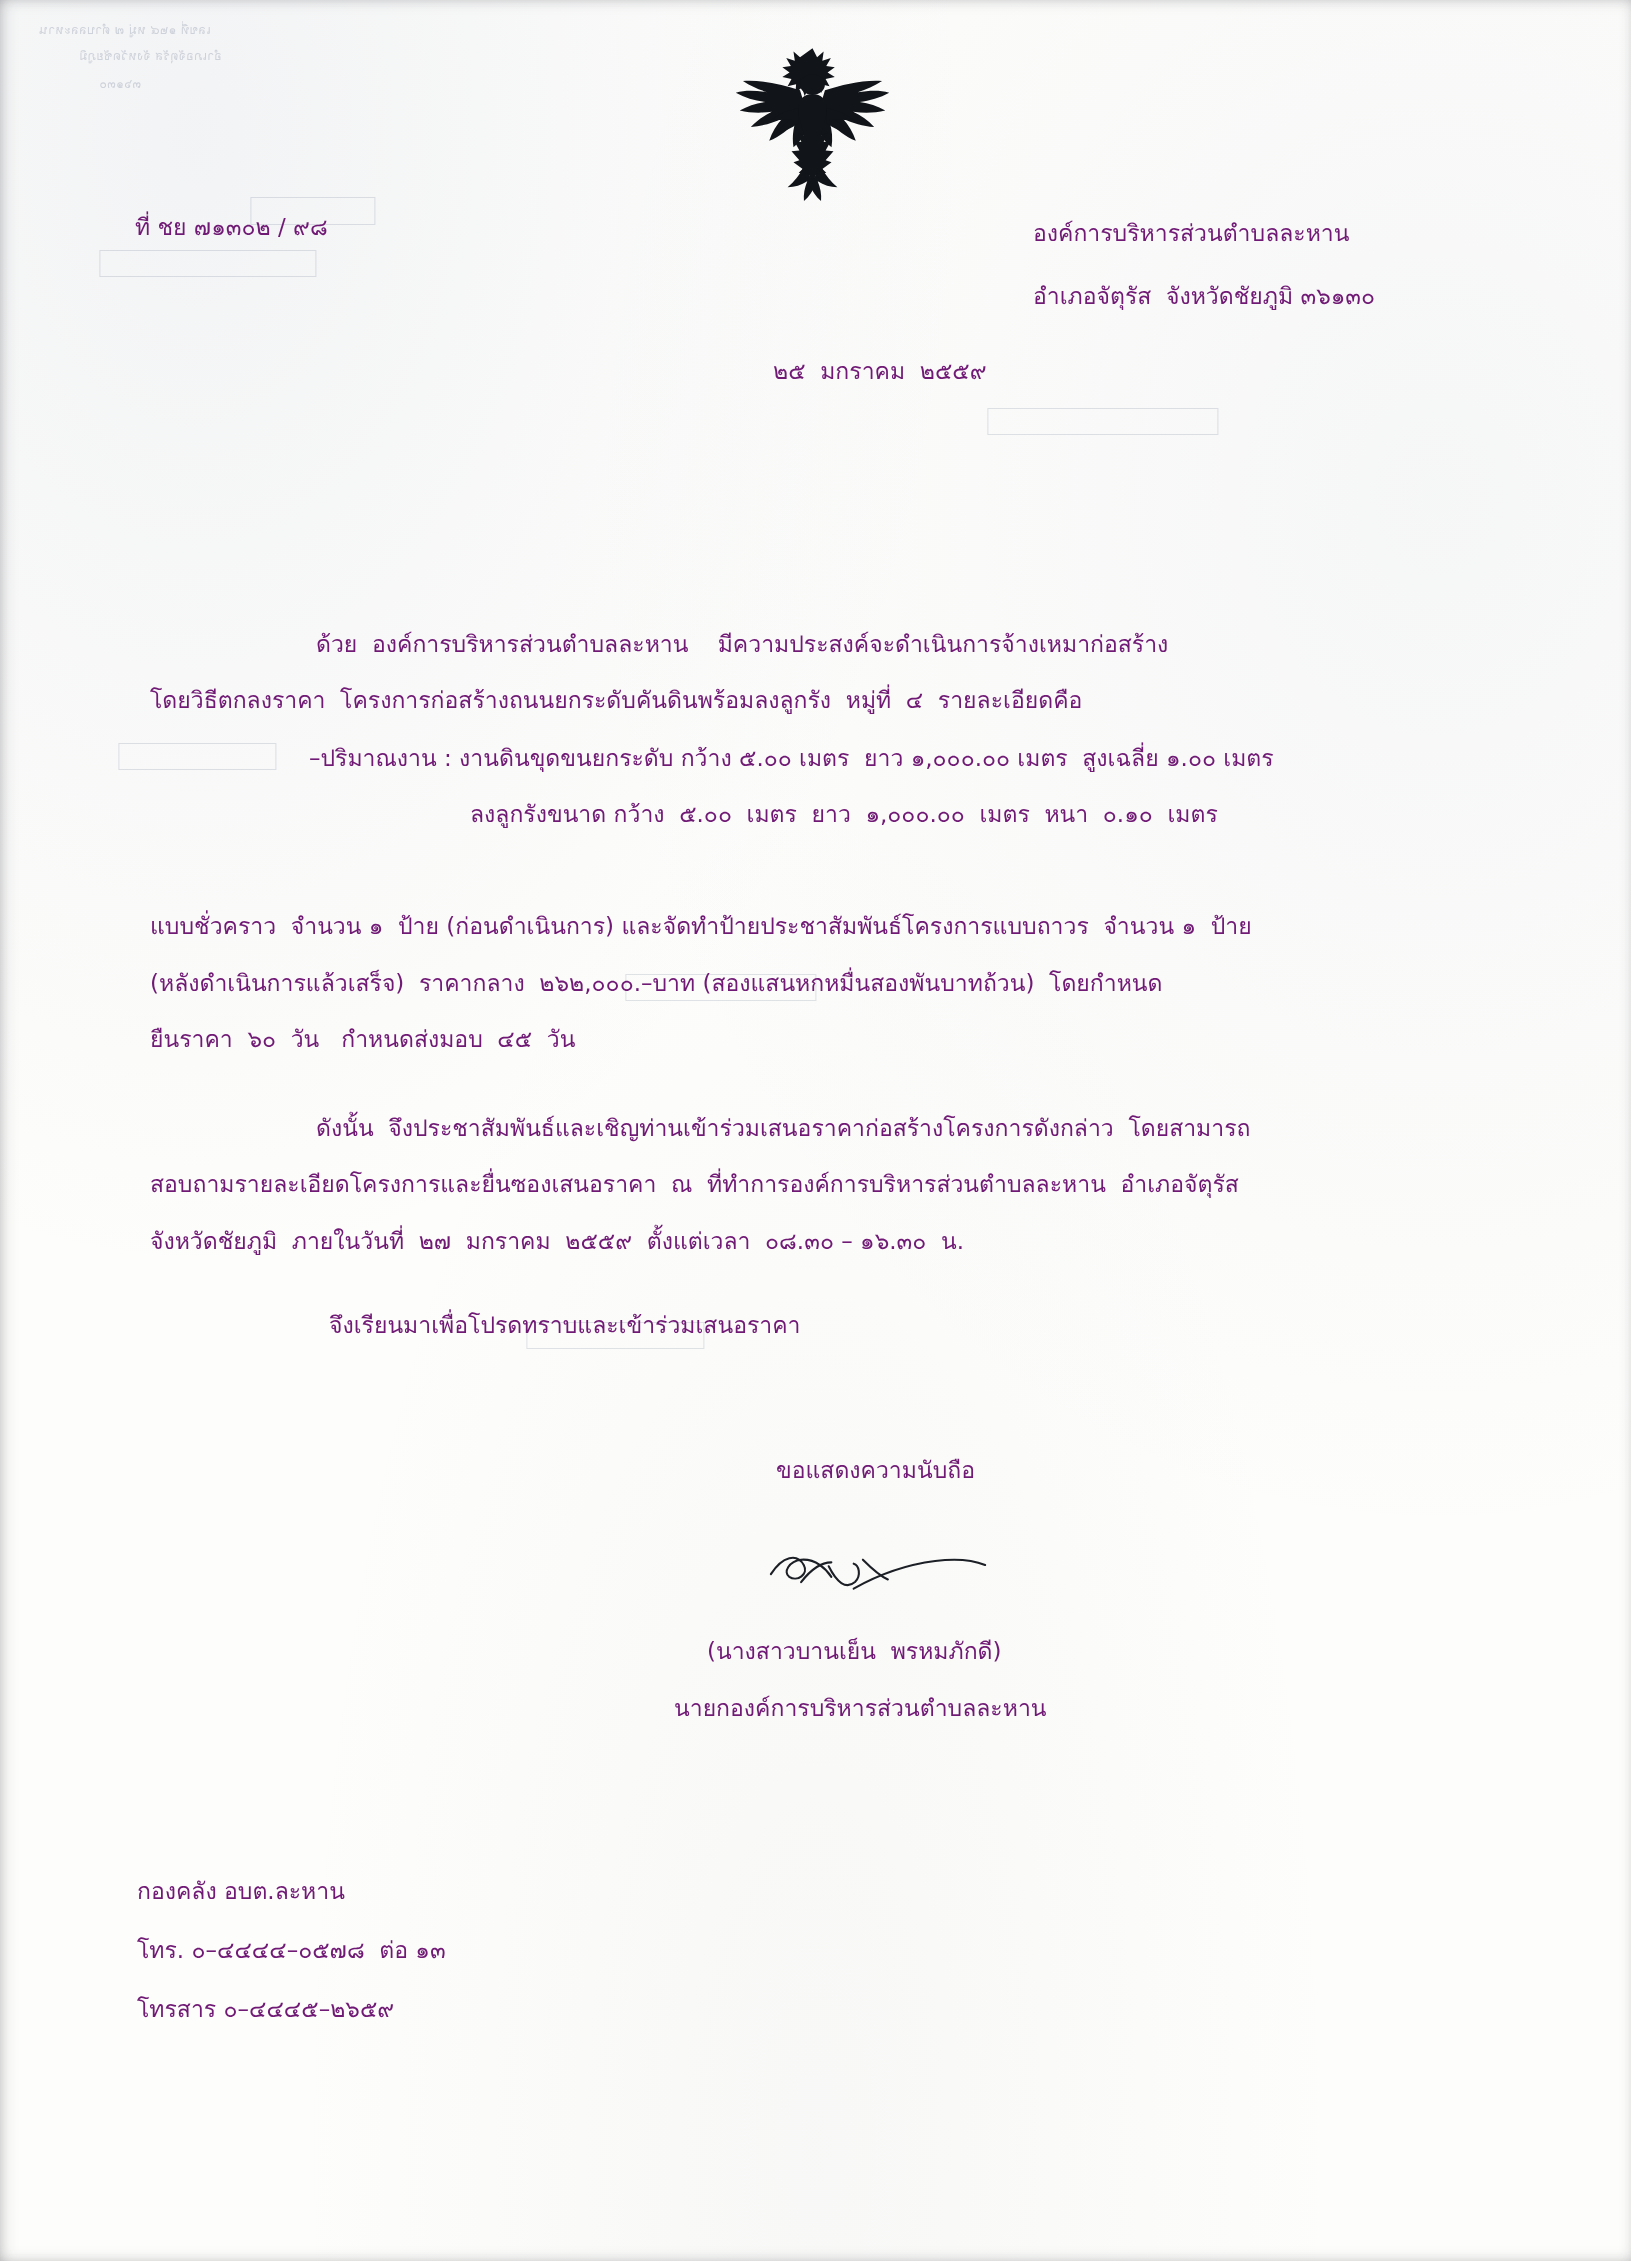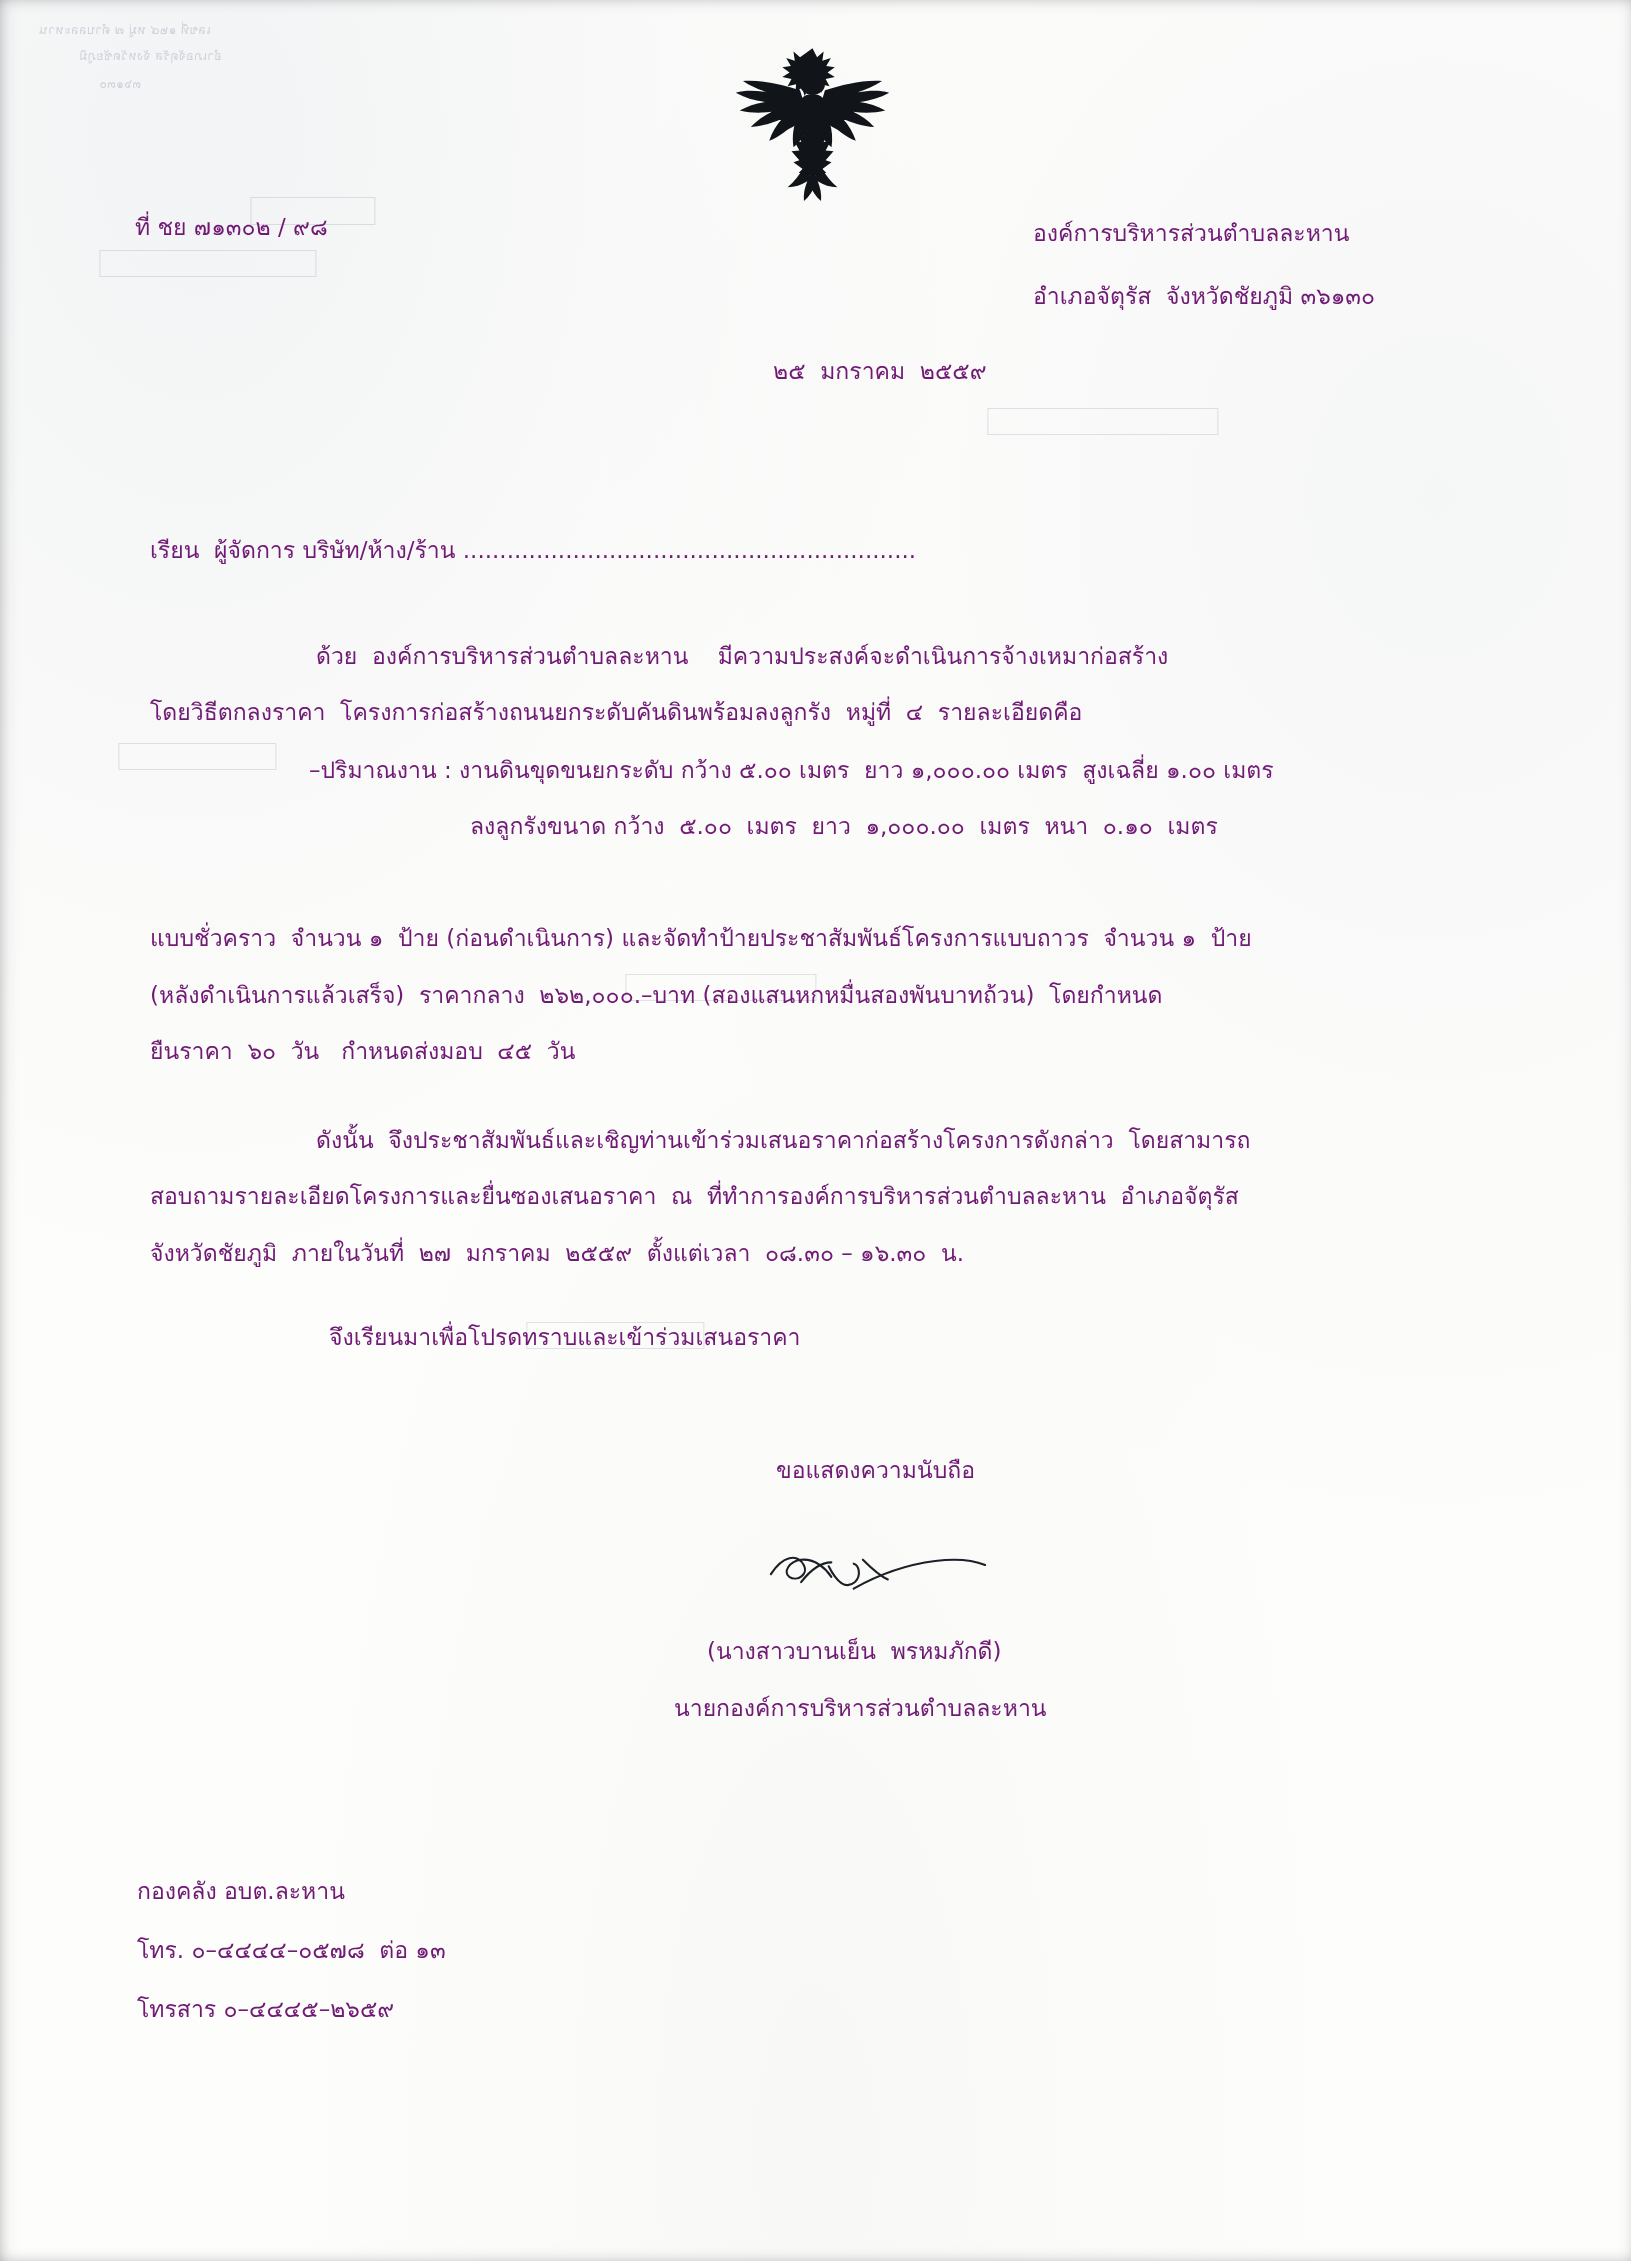--- a/index.html
+++ b/index.html
@@ -69,21 +69,21 @@
     font-family: "DejaVu Sans", sans-serif;
   }
   .doc-no      { left: 135px;  top: 211px;  font-size: 23px; }
   .org-line1   { left: 1033px; top: 217px;  font-size: 23px; }
   .org-line2   { left: 1033px; top: 280px;  font-size: 23px; }
   .date-line   { left: 773px; top: 355px;  font-size: 23px; }
 
   .subject     { left: 150px;  top: 449px;  font-size: 23px; }
   .attention   { left: 150px;  top: 534px;  font-size: 23px; }
 
-  .body-line   { left: 150px;  font-size: 23px; margin-top: 12px; }
+  .body-line   { left: 150px;  font-size: 23px; }
   .bl1  { top: 628px;  left: 316px; }
   .bl2  { top: 684px; }
   .bl3  { top: 742px; left: 309px; }
   .bl4  { top: 798px; left: 470px; }
   .bl5  { top: 854px; }
   .bl6  { top: 910px; }
   .bl7  { top: 967px; }
   .bl8  { top: 1023px; }
 
   .bl9  { top: 1112px; left: 316px; }
@@ -147,21 +147,20 @@
         <path d="M164 196 c6 12 14 22 24 30 -11 0 -21 -3 -30 -9 4 10 6 20 5 30 -8 -7 -14 -16 -18 -26 z"></path>
       </g>
     </svg>
   </div>
 
   <div class="txt doc-no">ที่ ชย ๗๑๓๐๒ / ๙๘</div>
   <div class="txt org-line1">องค์การบริหารส่วนตำบลละหาน</div>
   <div class="txt org-line2">อำเภอจัตุรัส  จังหวัดชัยภูมิ ๓๖๑๓๐</div>
   <div class="txt date-line">๒๕  มกราคม  ๒๕๕๙</div>
 
-  <div class="txt attention">เรียน  ผู้จัดการ บริษัท/ห้าง/ร้าน ..............................................................</div>
 
   <div class="txt body-line bl1">ด้วย  องค์การบริหารส่วนตำบลละหาน    มีความประสงค์จะดำเนินการจ้างเหมาก่อสร้าง</div>
   <div class="txt body-line bl2">โดยวิธีตกลงราคา  โครงการก่อสร้างถนนยกระดับคันดินพร้อมลงลูกรัง  หมู่ที่  ๔  รายละเอียดคือ</div>
   <div class="txt body-line bl3">–ปริมาณงาน : งานดินขุดขนยกระดับ กว้าง ๕.๐๐ เมตร  ยาว ๑,๐๐๐.๐๐ เมตร  สูงเฉลี่ย ๑.๐๐ เมตร</div>
   <div class="txt body-line bl4">ลงลูกรังขนาด กว้าง  ๕.๐๐  เมตร  ยาว  ๑,๐๐๐.๐๐  เมตร  หนา  ๐.๑๐  เมตร</div>
   <div class="txt body-line bl6">แบบชั่วคราว  จำนวน ๑  ป้าย (ก่อนดำเนินการ) และจัดทำป้ายประชาสัมพันธ์โครงการแบบถาวร  จำนวน ๑  ป้าย</div>
   <div class="txt body-line bl7">(หลังดำเนินการแล้วเสร็จ)  ราคากลาง  ๒๖๒,๐๐๐.–บาท (สองแสนหกหมื่นสองพันบาทถ้วน)  โดยกำหนด</div>
   <div class="txt body-line bl8">ยืนราคา  ๖๐  วัน   กำหนดส่งมอบ  ๔๕  วัน</div>
 
   <div class="txt body-line bl9">ดังนั้น  จึงประชาสัมพันธ์และเชิญท่านเข้าร่วมเสนอราคาก่อสร้างโครงการดังกล่าว  โดยสามารถ</div>

